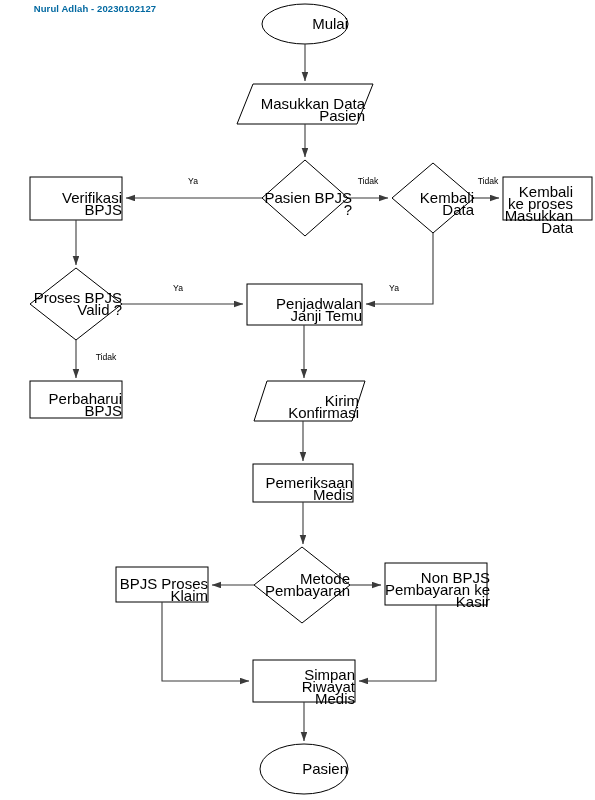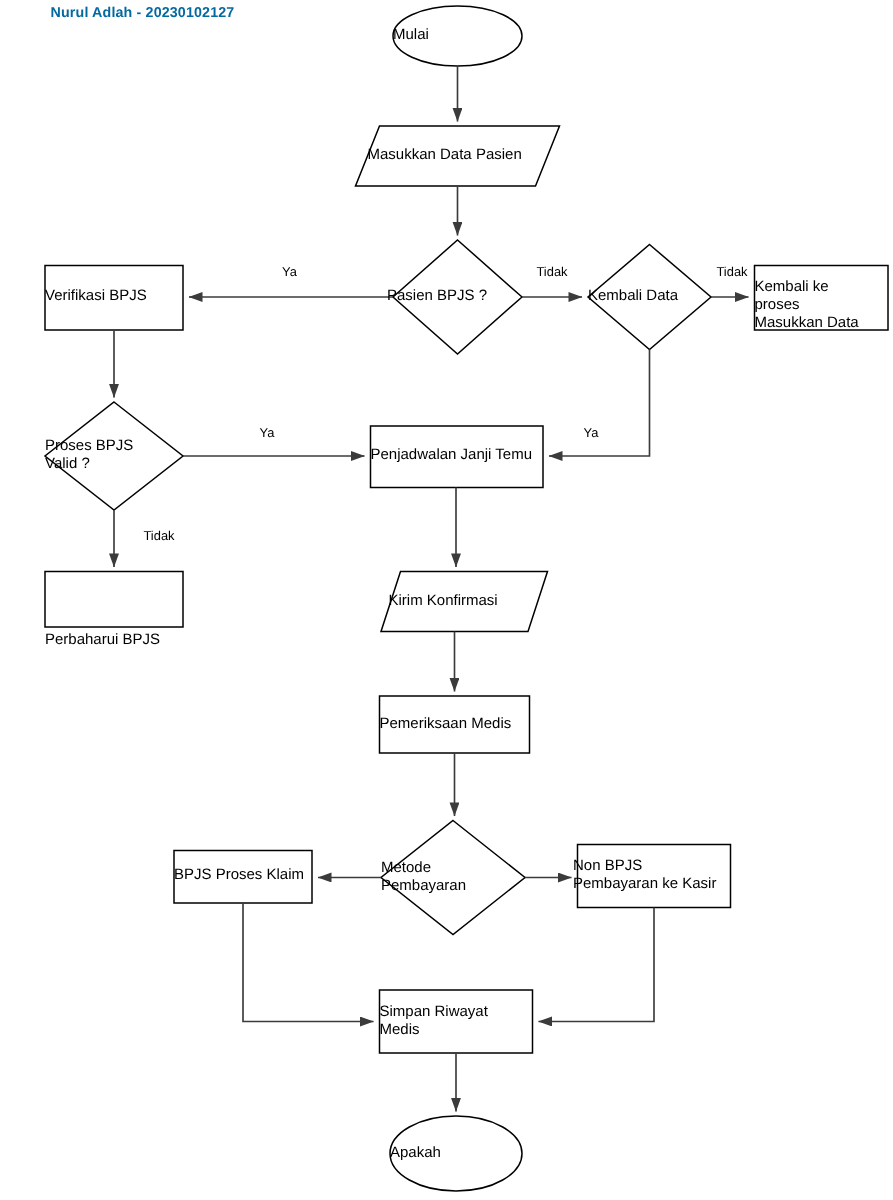--- a/index.html
+++ b/index.html
@@ -36,22 +36,22 @@
   }
   #flow-canvas {
     position: absolute;
     left: 0;
     top: 0;
     width: 595px;
     height: 800px;
   }
   .node-label {
     position: absolute;
-    text-align: left;
-    font-size: 10px;
+    text-align: right;
+    font-size: 15px;
     color: #000;
     line-height: 12px;
     pointer-events: none;
   }
   .edge-label {
     position: absolute;
     font-size: 8.6px;
     color: #000;
     text-align: center;
     line-height: 11px;
@@ -111,28 +111,28 @@
   </g>
 </svg>
 
 <div class="node-label" style="left:262px; top:18px; width:86px;">Mulai</div>
 <div class="node-label" style="left:245px; top:98px; width:120px;">Masukkan Data Pasien</div>
 <div class="node-label" style="left:258px; top:192px; width:94px;">Pasien BPJS ?</div>
 <div class="node-label" style="left:392px; top:192px; width:82px;">Kembali Data</div>
 <div class="node-label" style="left:503px; top:186px; width:70px;"><span>Kembali ke proses</span><br><span>Masukkan Data</span></div>
 <div class="node-label" style="left:30px; top:192px; width:92px;">Verifikasi BPJS</div>
 <div class="node-label" style="left:30px; top:292px; width:92px;"><span>Proses BPJS</span><br><span>Valid ?</span></div>
-<div class="node-label" style="left:30px; top:393px; width:92px;margin-top:28px;">Perbaharui BPJS</div>
+<div class="node-label" style="left:30px; top:393px; width:92px;">Perbaharui BPJS</div>
 <div class="node-label" style="left:247px; top:298px; width:115px;">Penjadwalan Janji Temu</div>
 <div class="node-label" style="left:259px; top:395px; width:100px;">Kirim Konfirmasi</div>
 <div class="node-label" style="left:253px; top:477px; width:100px;">Pemeriksaan Medis</div>
 <div class="node-label" style="left:254px; top:573px; width:96px;"><span>Metode</span><br><span>Pembayaran</span></div>
 <div class="node-label" style="left:116px; top:578px; width:92px;">BPJS Proses Klaim</div>
 <div class="node-label" style="left:382px; top:572px; width:108px;"><span>Non BPJS</span><br><span>Pembayaran ke Kasir</span></div>
 <div class="node-label" style="left:253px; top:669px; width:102px;"><span>Simpan Riwayat</span><br><span>Medis</span></div>
-<div class="node-label" style="left:260px; top:763px; width:88px;">Apakah</div>
+<div class="node-label" style="left:260px; top:763px; width:88px;">Pasien</div>
 
 <div class="edge-label" style="left:176px; top:176px; width:34px;">Ya</div>
 <div class="edge-label" style="left:350px; top:176px; width:36px;">Tidak</div>
 <div class="edge-label" style="left:470px; top:176px; width:36px;">Tidak</div>
 <div class="edge-label" style="left:380px; top:283px; width:28px;">Ya</div>
 <div class="edge-label" style="left:164px; top:283px; width:28px;">Ya</div>
 <div class="edge-label" style="left:88px; top:352px; width:36px;">Tidak</div>
 
 </body></html>

